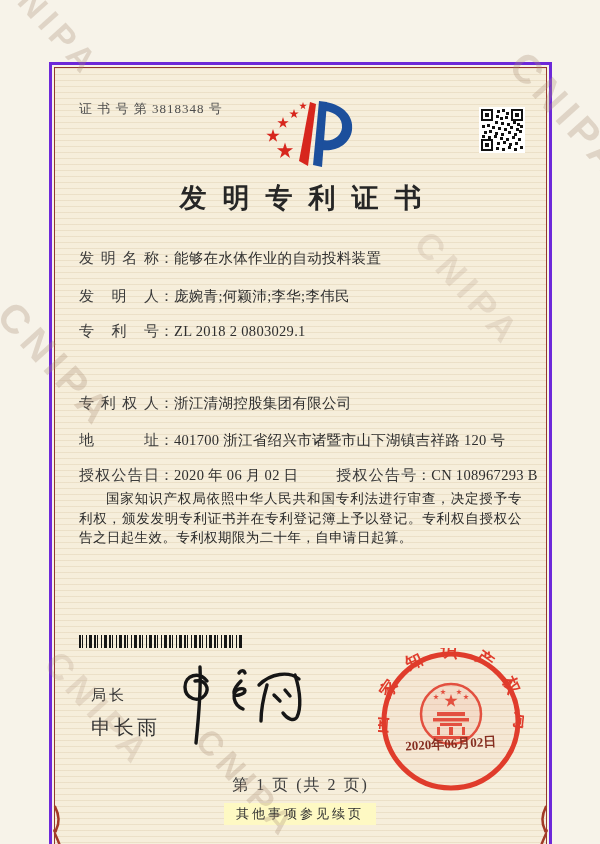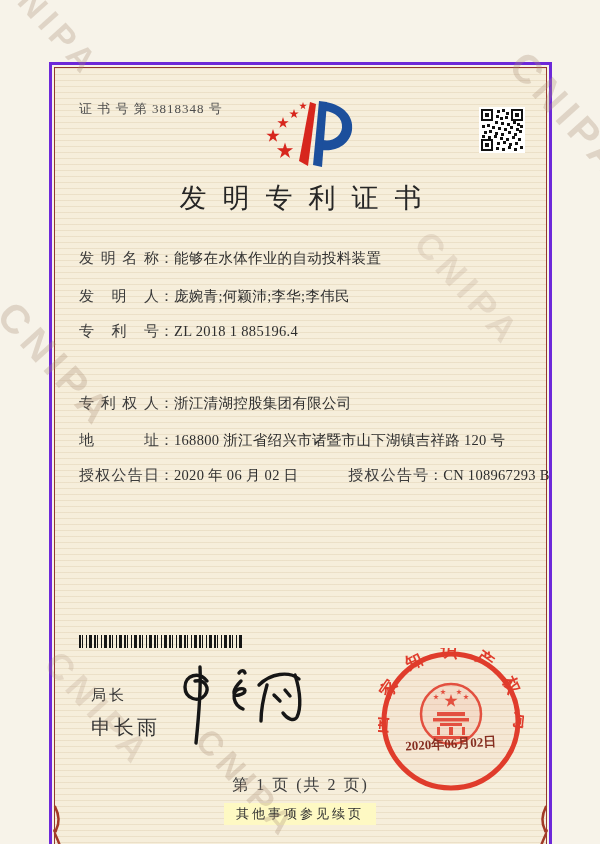--- a/index.html
+++ b/index.html
@@ -31,32 +31,32 @@
       #f6eedb;
   }
   .cert-no{
     position:absolute;left:24px;top:32px;
     font-size:13px;color:#4d4d4d;letter-spacing:1px;
   }
   .logo{position:absolute;left:208px;top:30px;width:92px;height:72px;}
   .qr{position:absolute;right:21px;top:39px;width:46px;height:46px;background:#fff;}
   .title{
     position:absolute;left:0;right:0;top:112px;text-align:center;
-    font-size:27px;font-weight:400;color:#262626;
+    font-size:27px;font-weight:700;color:#262626;
     letter-spacing:16px;text-indent:16px;
   }
   .frow{position:absolute;left:24px;right:24px;white-space:nowrap;font-size:15px;color:#2e2e2e;}
   .flabel{
     display:inline-block;width:80px;vertical-align:bottom;
     text-align:justify;text-align-last:justify;color:#3b3b3b;
   }
   .fcolon{color:#3b3b3b;}
   .fvalue{font-size:14.5px;letter-spacing:0.3px;text-align:right;}
   .grant-pair{display:inline-block;}
-  .grant-pair.second{margin-left:46px;}
+  .grant-pair.second{margin-left:34px;}
   .para{
     position:absolute;left:24px;right:24px;
     font-size:13.5px;line-height:19.5px;color:#2a2a2a;
     text-align:justify;text-indent:2em;letter-spacing:0.4px;
   }
   .barcode{
     position:absolute;left:24px;top:567px;width:164px;height:13px;
     background:repeating-linear-gradient(90deg,
       #151515 0px,#151515 2px,transparent 2px,transparent 3px,
       #151515 3px,#151515 4px,transparent 4px,transparent 7px,
@@ -183,37 +183,38 @@
 
       <div class="title">发明专利证书</div>
 
       <div class="frow" style="top:181px">
         <span class="flabel">发明名称</span><span class="fcolon">：</span><span class="fvalue">能够在水体作业的自动投料装置</span>
       </div>
       <div class="frow" style="top:219px">
         <span class="flabel">发明人</span><span class="fcolon">：</span><span class="fvalue">庞婉青;何颖沛;李华;李伟民</span>
       </div>
       <div class="frow" style="top:254px">
-        <span class="flabel">专利号</span><span class="fcolon">：</span><span class="fvalue">ZL 2018 1 885196.4</span>
+        <span class="flabel">专利号</span><span class="fcolon">：</span><span class="fvalue">ZL 2018 2 0803029.1</span>
       </div>
       <div class="frow" style="top:326px">
         <span class="flabel">专利权人</span><span class="fcolon">：</span><span class="fvalue">浙江清湖控股集团有限公司</span>
       </div>
       <div class="frow" style="top:363px">
-        <span class="flabel">地址</span><span class="fcolon">：</span><span class="fvalue">168800 浙江省绍兴市诸暨市山下湖镇吉祥路 120 号</span>
+        <span class="flabel">地址</span><span class="fcolon">：</span><span class="fvalue">401700 浙江省绍兴市诸暨市山下湖镇吉祥路 120 号</span>
       </div>
       <div class="frow" style="top:398px">
         <span class="grant-pair">
           <span class="flabel">授权公告日</span><span class="fcolon">：</span><span class="fvalue">2020 年 06 月 02 日</span>
         </span>
         <span class="grant-pair second">
           <span class="flabel">授权公告号</span><span class="fcolon">：</span><span class="fvalue">CN 108967293 B</span>
         </span>
       </div>
 
+      <div class="para" style="top:421px">国家知识产权局依照中华人民共和国专利法进行审查，决定授予专利权，颁发发明专利证书并在专利登记簿上予以登记。专利权自授权公告之日起生效。专利权期限为二十年，自申请日起算。</div>
 
       <div class="barcode"></div>
 
       <div class="sig-title">局长</div>
       <div class="sig-name">申长雨</div>
       <svg class="signature" viewBox="0 0 140 90" fill="none" stroke="#161616" stroke-width="3.4" stroke-linecap="round" stroke-linejoin="round">
         <path d="M34,22 C26,12 12,16 12,28 C12,40 26,44 32,36 C37,29 32,20 22,22"></path>
         <path d="M27,8 C28,28 26,55 23,84"></path>
         <path d="M66,14 C68,11 71,11 72,14"></path>
         <path d="M68,22 C60,30 58,38 66,36 C74,34 74,28 66,30 C58,33 60,46 70,50"></path>

